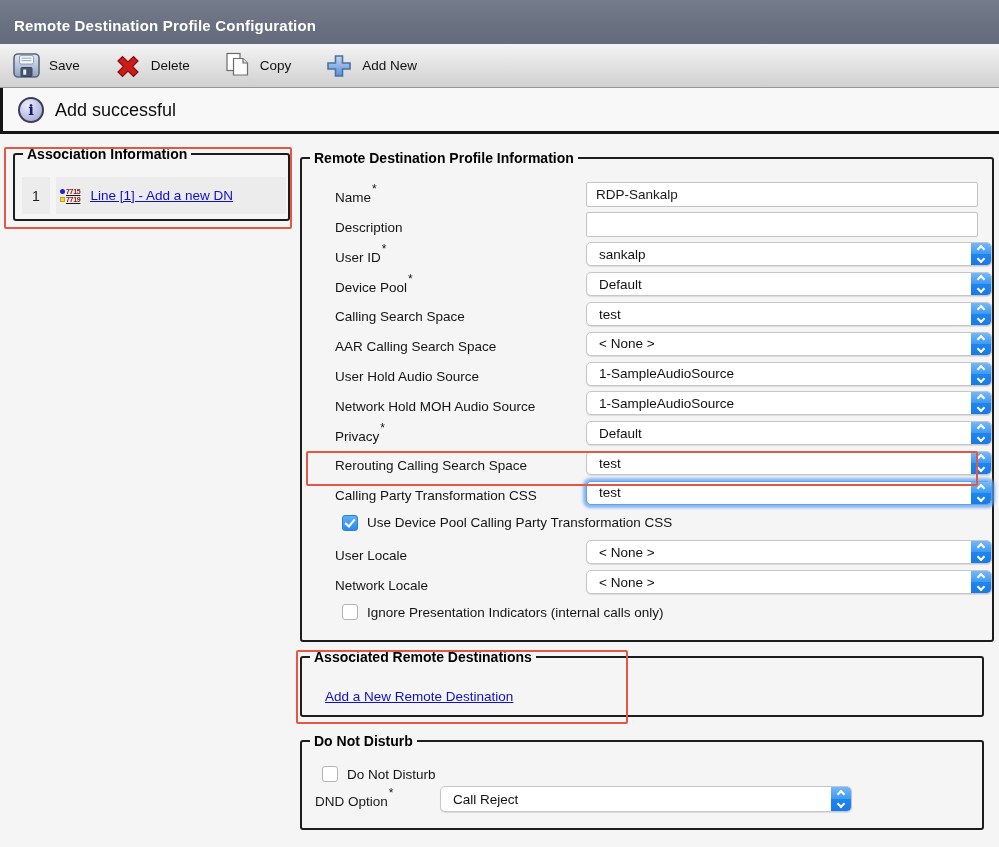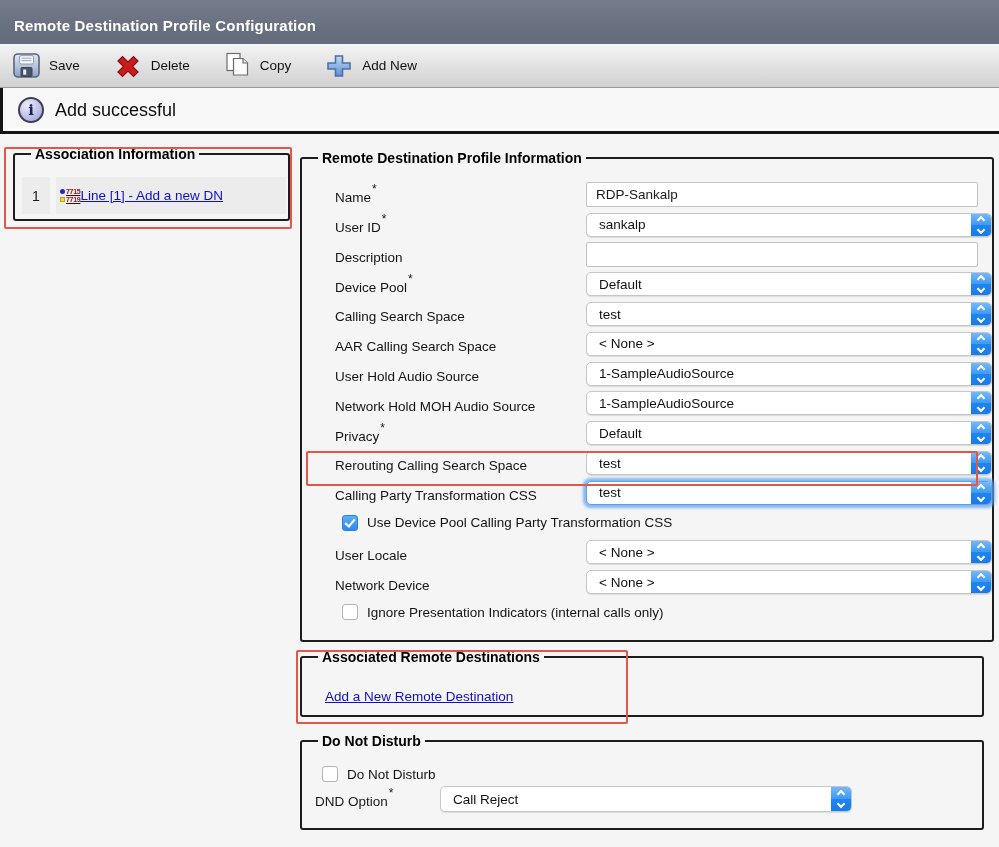--- a/index.html
+++ b/index.html
@@ -45,32 +45,32 @@
     font-family:"DejaVu Serif",serif; font-weight:bold; font-size:15px; color:#1d1d5e;
   }
   .status-msg { font-size:18px; color:#0d0d0d; }
   .separator { position:absolute; left:0; top:131px; width:999px; height:3px; background:#151515; }
 
   
   fieldset.fs {
     position:absolute; border:2px solid #1d1d1d; border-radius:3px; background:transparent;
   }
   fieldset.fs legend {
-    font-weight:bold; font-size:14px; color:#000; padding:0 4px; margin-left:16px; white-space:nowrap;
+    font-weight:bold; font-size:14px; color:#000; padding:0 4px; margin-left:8px; white-space:nowrap;
   }
 
   .fs-assoc { left:13px; top:146px; width:277px; height:75px; }
   .assoc-row { display:flex; gap:6px; margin:15px 0 0 7px; }
   .assoc-num {
     width:28px; height:37px; background:#ececec;
     display:flex; align-items:center; justify-content:center; font-size:14px;
   }
   .assoc-linkcell {
     width:230px; height:37px; background:#ececec;
-    display:flex; align-items:center; padding-left:4px; gap:0;text-decoration:underline;
+    display:flex; align-items:center; padding-left:4px; gap:10px;text-decoration:underline;
   }
   .licon { display:flex; flex-direction:column; gap:1px; flex:none; }
   .lrow { display:flex; align-items:center; gap:1px; height:7px; }
   .ldot { width:5px; height:5px; border-radius:50%; background:#2323cc; }
   .lsq  { width:5px; height:5px; background:#ffd900; border:1px solid #b5a23a; }
   .lnum { font-size:7px; font-weight:bold; color:#8b1414; letter-spacing:-.3px; line-height:7px; }
   a.link { color:#0f0fd0; text-decoration:underline; font-size:13.5px; white-space:nowrap; }
 
   .fs-profile { left:300px; top:150px; width:684px; height:492px; }
   .rows { padding:14px 0 0 13px;margin-left:20px; }
@@ -226,33 +226,33 @@
   <fieldset class="fs fs-profile">
     <legend>Remote Destination Profile Information</legend>
     <div class="rows">
 
       <div class="frow">
         <span class="flabel"><span>Name</span><sup class="req">*</sup></span>
         <input class="tinput" type="text" value="RDP-Sankalp" style="">
       </div>
 
       <div class="frow">
-        <span class="flabel"><span>User ID</span><sup class="req">*</sup></span>
-        <div class="mselect">
-          <span class="val">sankalp</span>
-          <span class="stepper">
-              <i class="chv up"></i>
-              <i class="chv down"></i>
-            </span>
-        </div>
-      </div>
-
-      <div class="frow">
         <span class="flabel"><span>Description</span><sup class="req"></sup></span>
         <input class="tinput" type="text" value="" style="">
+      </div>
+
+      <div class="frow">
+        <span class="flabel"><span>User ID</span><sup class="req">*</sup></span>
+        <div class="mselect">
+          <span class="val">sankalp</span>
+          <span class="stepper">
+              <i class="chv up"></i>
+              <i class="chv down"></i>
+            </span>
+        </div>
       </div>
 
       <div class="frow">
         <span class="flabel"><span>Device Pool</span><sup class="req">*</sup></span>
         <div class="mselect">
           <span class="val">Default</span>
           <span class="stepper">
               <i class="chv up"></i>
               <i class="chv down"></i>
             </span>
@@ -346,21 +346,21 @@
         <div class="mselect">
           <span class="val">&lt; None &gt;</span>
           <span class="stepper">
               <i class="chv up"></i>
               <i class="chv down"></i>
             </span>
         </div>
       </div>
 
       <div class="frow">
-        <span class="flabel"><span>Network Device</span><sup class="req"></sup></span>
+        <span class="flabel"><span>Network Locale</span><sup class="req"></sup></span>
         <div class="mselect">
           <span class="val">&lt; None &gt;</span>
           <span class="stepper">
               <i class="chv up"></i>
               <i class="chv down"></i>
             </span>
         </div>
       </div>
 
       <div class="cbrow">

